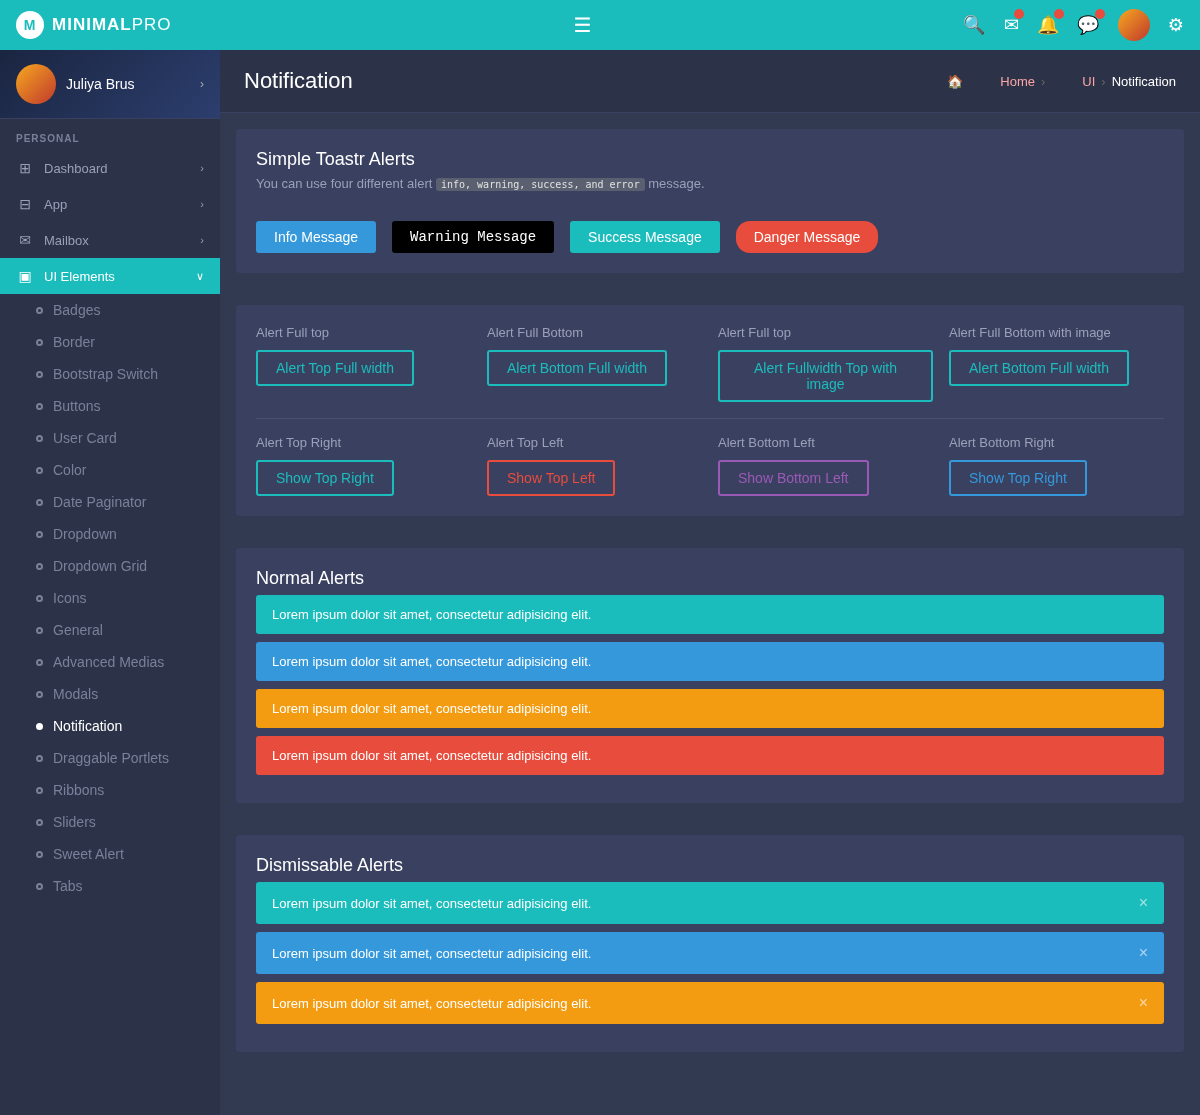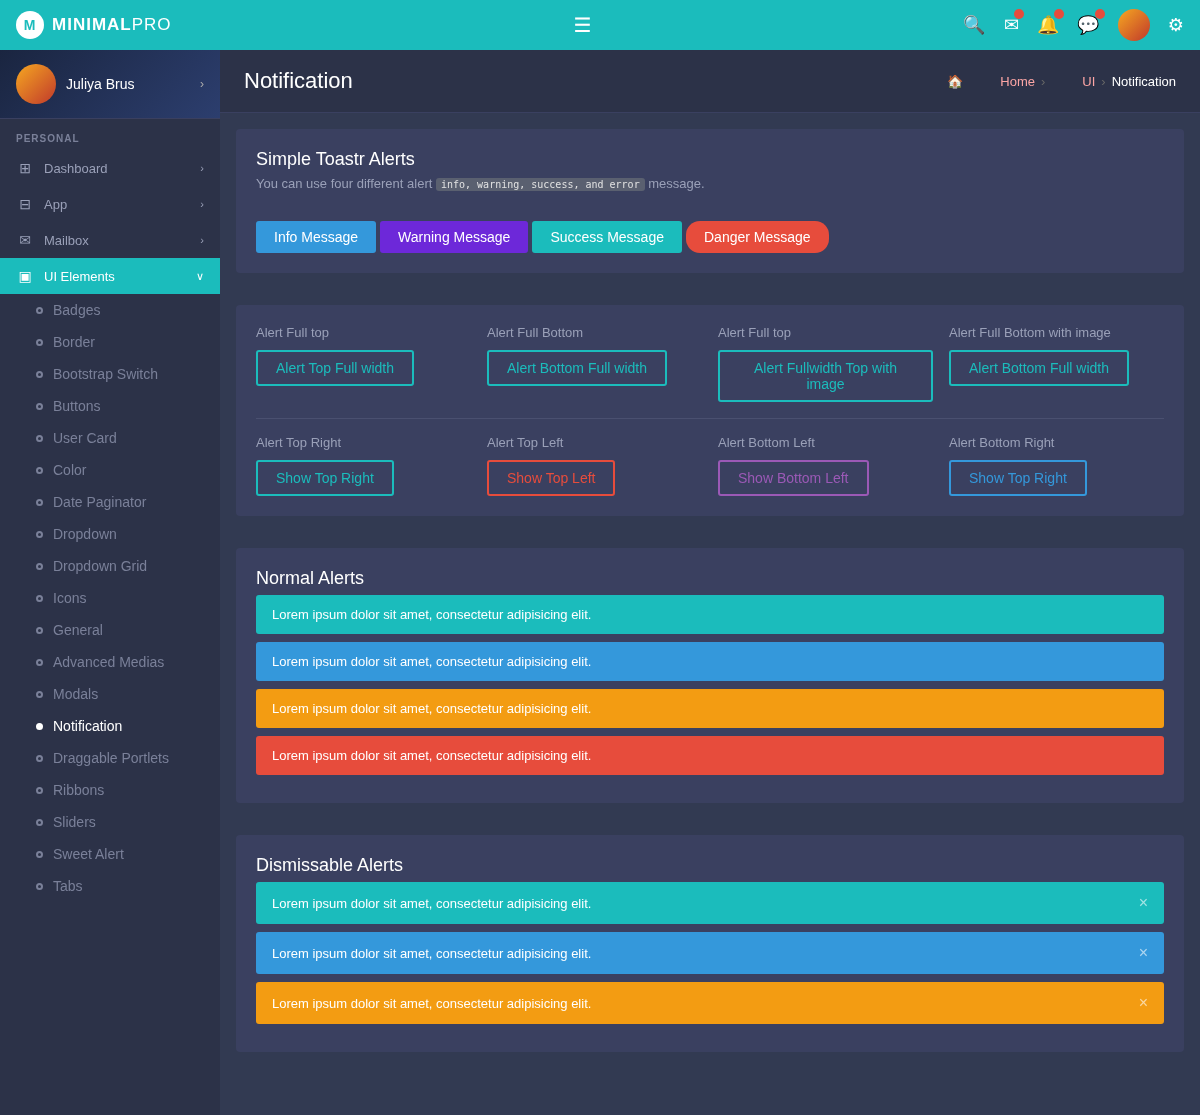--- a/index.html
+++ b/index.html
@@ -231,35 +231,35 @@
       background: #5a6070;
       color: #e2e2e2;
       padding: 1px 5px;
       border-radius: 3px;
       font-size: 10px;
     }
 
     
     .btn-row {
       display: flex;
-      gap: 4px;
+      gap: 16px;
       flex-wrap: wrap;
       margin-top: 30px;
     }
     .btn {
       padding: 8px 18px;
       border: none;
       border-radius: 3px;
       cursor: pointer;
       font-size: 14px;
       font-weight: 500;
       transition: opacity 0.2s;
     }
     .btn-info { background: #3498db; color: white; }
-    .btn-warning { background: #6d28d9; color: white; }
+    .btn-warning { background: #000000; color: white; font-family: Liberation Mono, monospace; }
     .btn-success { background: #1bbcbc; color: white; }
     .btn-danger { background: #e74c3c; color: white; border-radius: 14px; }
     .btn-outline-teal { background: transparent; border: 2px solid #1bbcbc; color: #1bbcbc; }
     .btn-outline-pink { background: transparent; border: 2px solid #e74c3c; color: #e74c3c; }
     .btn-outline-purple { background: transparent; border: 2px solid #9b59b6; color: #9b59b6; }
     .btn-outline-blue { background: transparent; border: 2px solid #3498db; color: #3498db; }
 
     
     .alert-grid {
       display: grid;

